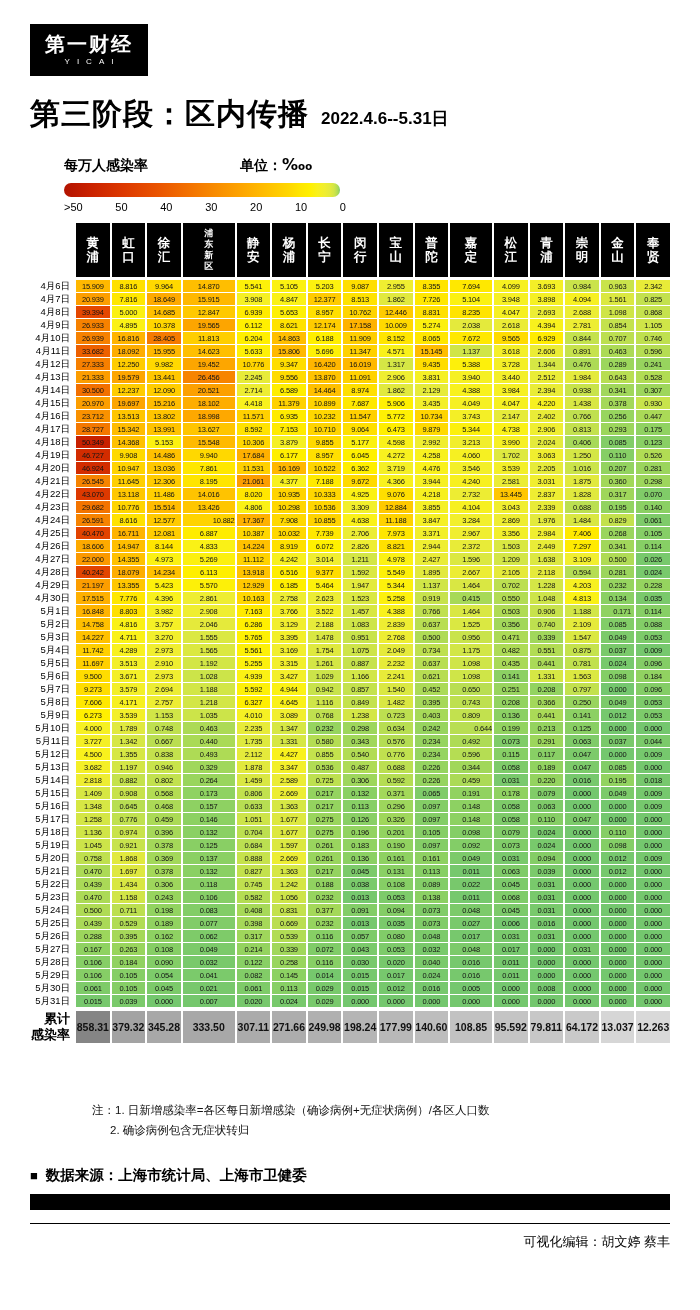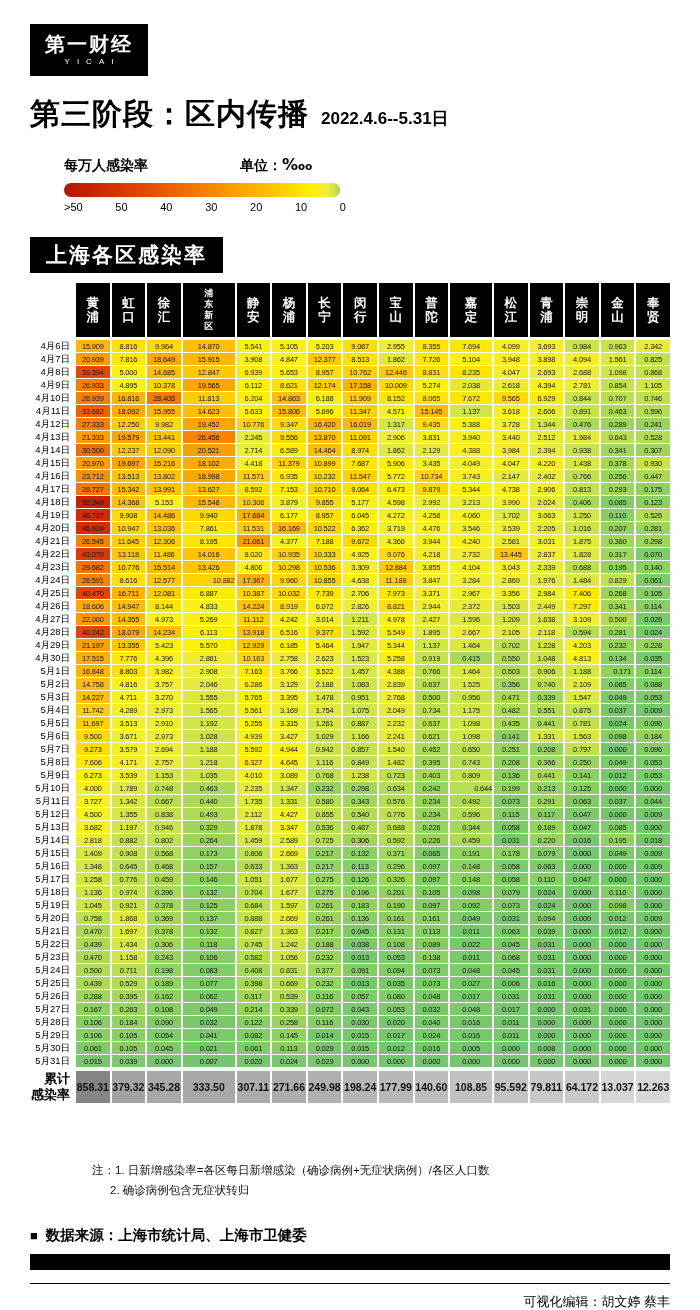--- a/index.html
+++ b/index.html
@@ -81,23 +81,20 @@
         <span>&gt;50</span>
         <span>50</span>
         <span>40</span>
         <span>30</span>
         <span>20</span>
         <span>10</span>
         <span>0</span>
       </div>
   </div>
 
-  <div>
-    <span class="section-title">上海各区感染率</span>
-  </div>
 
   <div id="heatmap">
       <div class="corner"></div>
       <div class="hd">黄
 浦</div>
       <div class="hd">虹
 口</div>
       <div class="hd">徐
 汇</div>
       <div class="hd hd-sm">浦
@@ -433,21 +430,21 @@
       <div class="cell" style="background: rgb(232, 235, 56);">2.339</div>
       <div class="cell" style="background: rgb(187, 223, 81);">0.688</div>
       <div class="cell" style="background: rgb(146, 211, 96);">0.195</div>
       <div class="cell" style="background: rgb(139, 208, 99);">0.140</div>
       <div class="dl">4月24日</div>
       <div class="cell" style="background: rgb(246, 131, 0);">26.591</div>
       <div class="cell" style="background: rgb(255, 226, 0);">8.616</div>
       <div class="cell" style="background: rgb(255, 202, 0);">12.577</div>
       <div class="cell" style="background: rgb(255, 211, 0); padding-left: 30px;">10.882</div>
       <div class="cell" style="background: rgb(254, 177, 0);">17.367</div>
-      <div class="cell" style="background: rgb(255, 216, 0);">9.960</div>
+      <div class="cell" style="background: rgb(255, 216, 0);">7.908</div>
       <div class="cell" style="background: rgb(255, 211, 0);">10.855</div>
       <div class="cell" style="background: rgb(250, 241, 25);">4.638</div>
       <div class="cell" style="background: rgb(255, 210, 0);">11.188</div>
       <div class="cell" style="background: rgb(245, 240, 37);">3.847</div>
       <div class="cell" style="background: rgb(242, 239, 44);">3.284</div>
       <div class="cell" style="background: rgb(238, 237, 50);">2.869</div>
       <div class="cell" style="background: rgb(227, 234, 60);">1.976</div>
       <div class="cell" style="background: rgb(217, 231, 66);">1.484</div>
       <div class="cell" style="background: rgb(195, 225, 77);">0.829</div>
       <div class="cell" style="background: rgb(126, 203, 105);">0.061</div>

